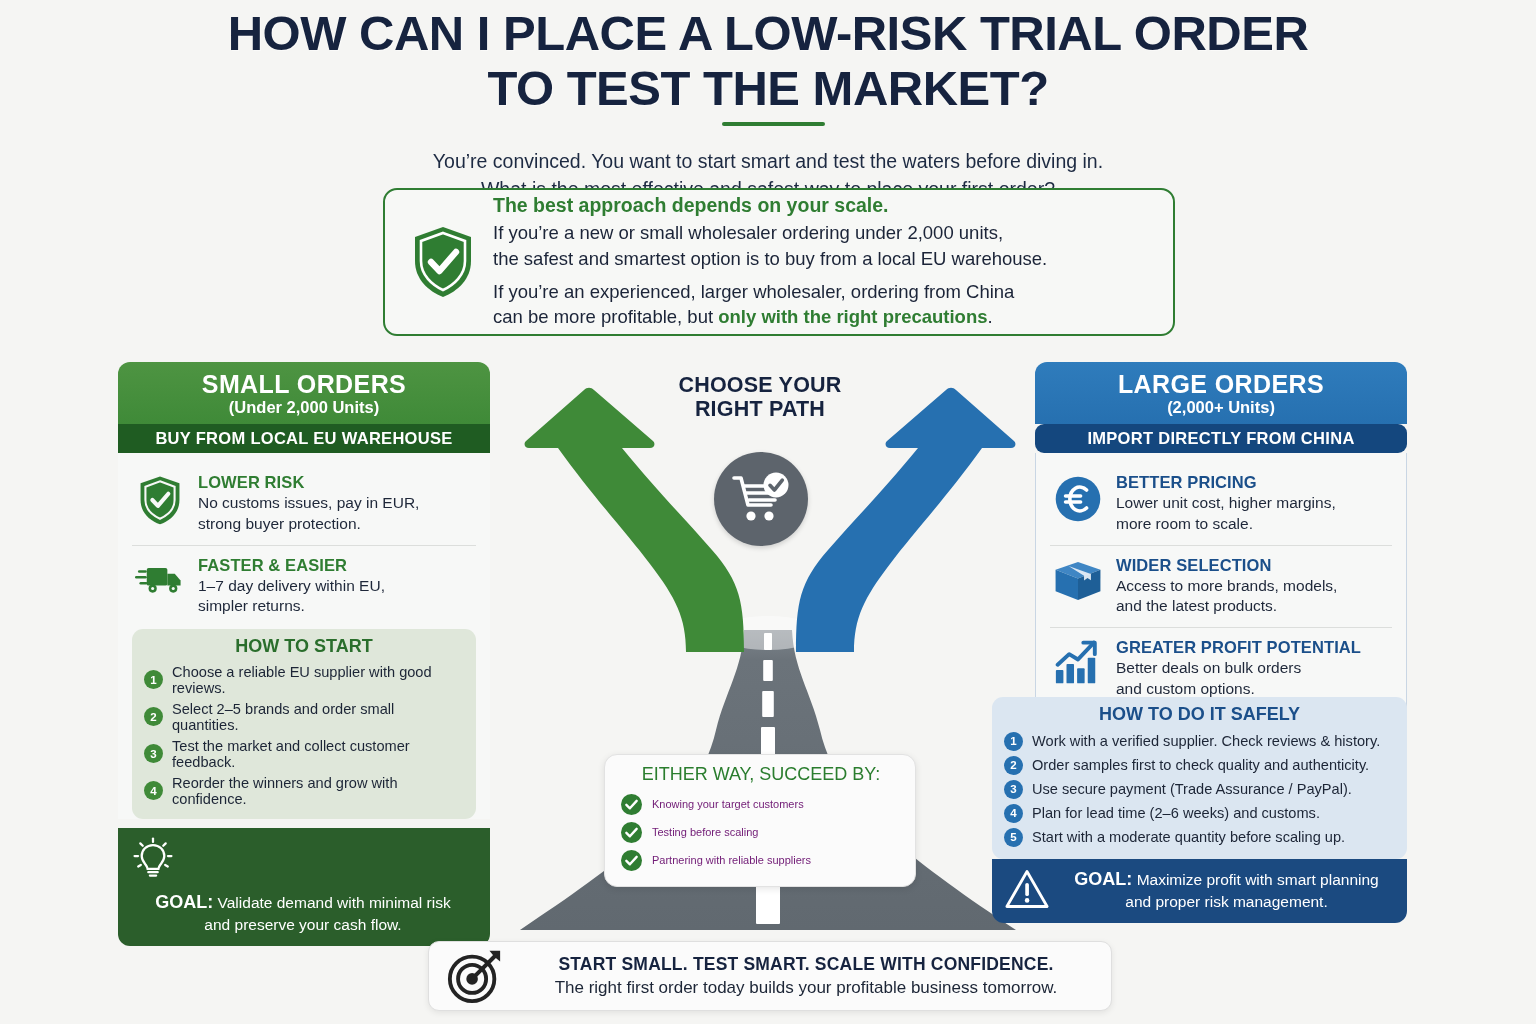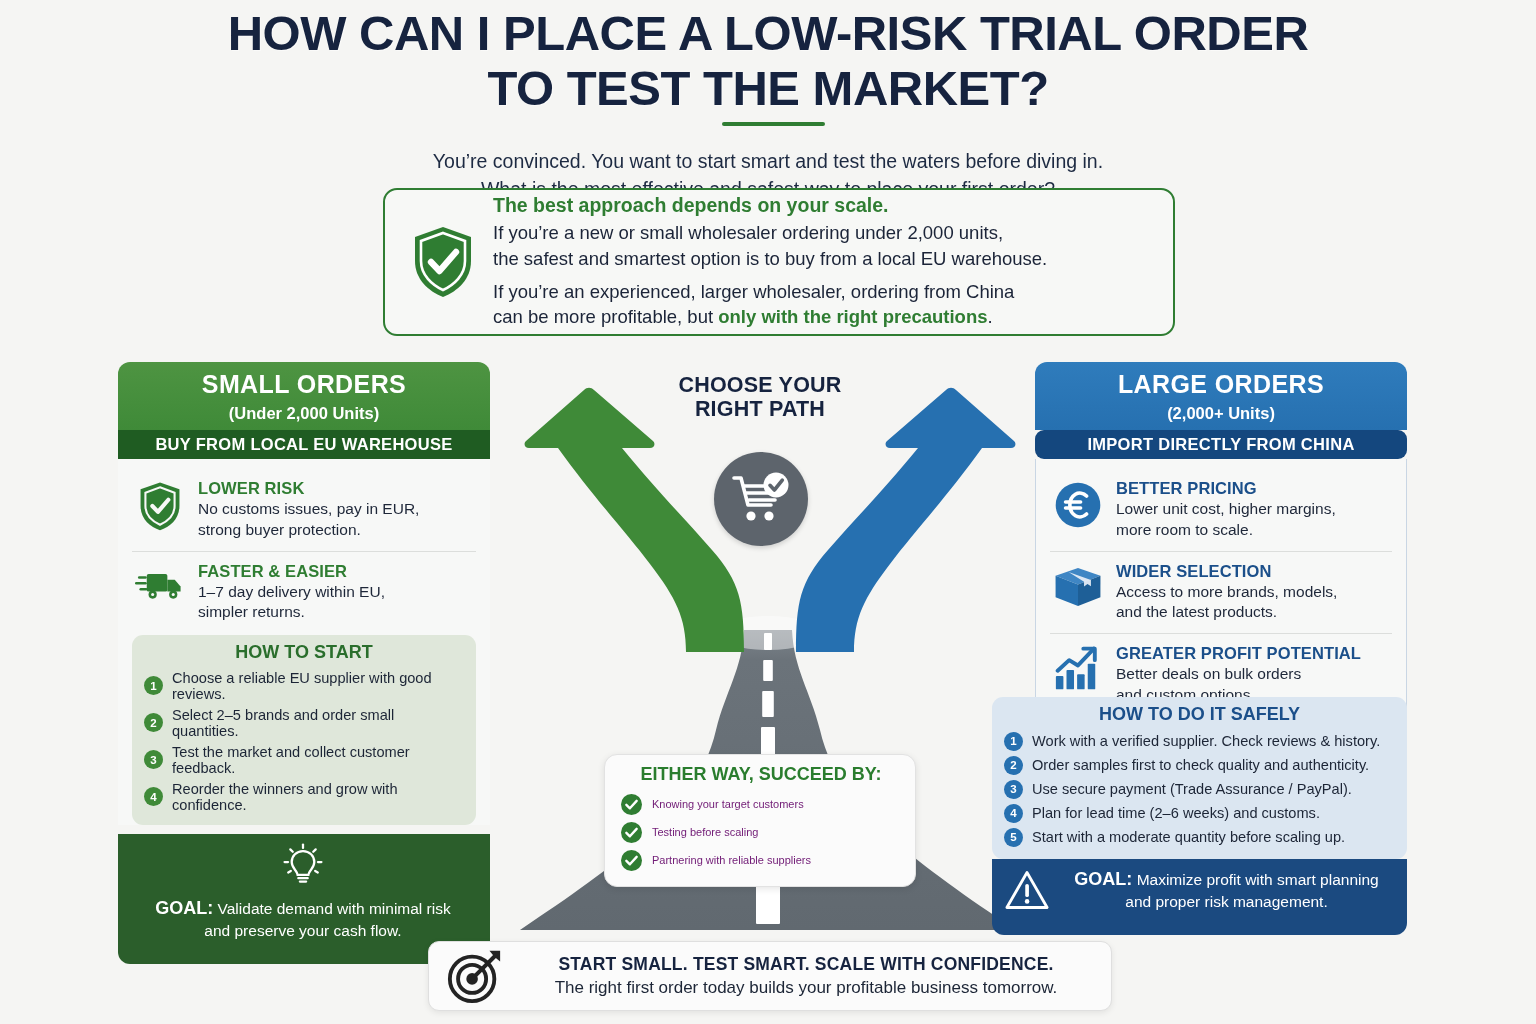--- a/index.html
+++ b/index.html
@@ -54,21 +54,21 @@
   .callout .hl{ color:#2f7d32; font-weight:bold; }
 
   
   .panel{ position:absolute; }
 
   .panel-head{
     border-radius:12px 12px 0 0;
     text-align:center; color:#fff; padding:9px 6px 7px;
   }
   .panel-head .ph-title{ font-size:25px; font-weight:bold; letter-spacing:.4px; line-height:1.05;}
-  .panel-head .ph-sub{ font-size:16.5px; font-weight:bold; margin-top:7px;}
+  .panel-head .ph-sub{ font-size:16.5px; font-weight:bold; margin-top:1px;}
   .panel-sub{
     text-align:center; color:#fff; font-weight:bold; font-size:16.5px;
     letter-spacing:.3px; padding:5px 4px 5px;
   }
   .panel-body{
     background:#f7f8f7; padding:10px 14px 0 14px;
   }
 
   
   .feat{ display:flex; gap:12px; padding:10px 2px 11px; align-items:flex-start; }
@@ -84,22 +84,22 @@
   .steprow{ display:flex; align-items:center; gap:9px; padding:2.5px 0; }
   .stepnum{
     flex:0 0 auto; width:19px; height:19px; border-radius:50%;
     color:#fff; font-size:11.5px; font-weight:bold;
     display:flex; align-items:center; justify-content:center;
   }
   .steprow span.stxt{ font-size:14.6px; color:#1c2536; }
 
   
   .goalbar{
-    display:flex; align-items:center; gap:10px;
-    color:#fff; padding:9px 14px 22px 12px;
+    display:flex; gap:10px;
+    color:#fff; padding:9px 14px 10px 12px;
     border-radius:0 0 12px 12px;
   }
   .goalbar .gicon{ flex:0 0 auto; width:46px; display:flex; justify-content:center;}
   .goalbar .gtxt{ flex:1 1 auto; font-size:15.5px; line-height:1.33; text-align:center;}
   .goalbar .glabel{ font-weight:bold; font-size:18px; }
 
   
   #panel-small{ left:118px; top:362px; width:372px; }
   #panel-small .panel-head{ background:linear-gradient(180deg,#4e9442 0%,#3f8a38 100%); }
   #panel-small .panel-sub{ background:#1f5c22; }
@@ -137,21 +137,21 @@
   #arrows-svg{ position:absolute; left:490px; top:352px; width:560px; height:300px; }
 
   
   #either-box{
     position:absolute; left:604px; top:754px; width:312px;
     background:#fbfbfb; border:1px solid #e2e2e2; border-radius:13px;
     padding:9px 14px 12px 16px;
     box-shadow:0 2px 7px rgba(0,0,0,.10);
   }
   #either-box .eb-title{
-    text-align:center; font-weight:bold; font-size:18px; color:#2a7d2e; margin-bottom:5px;
+    text-align:center; font-weight:normal; font-size:18px; color:#2a7d2e; margin-bottom:5px;
   }
   .ebrow{ display:flex; align-items:center; gap:10px; padding:3.5px 0; }
   .ebrow .ebtxt{ font-size:11px; color:#701a75; }
 
   
   #bottom-banner{
     position:absolute; left:428px; top:941px; width:684px; height:70px;
     background:#fbfbfb; border:1px solid #dfdfdf; border-radius:11px;
     display:flex; align-items:center; gap:12px; padding:6px 18px 6px 14px;
     box-shadow:0 2px 6px rgba(0,0,0,.08);

